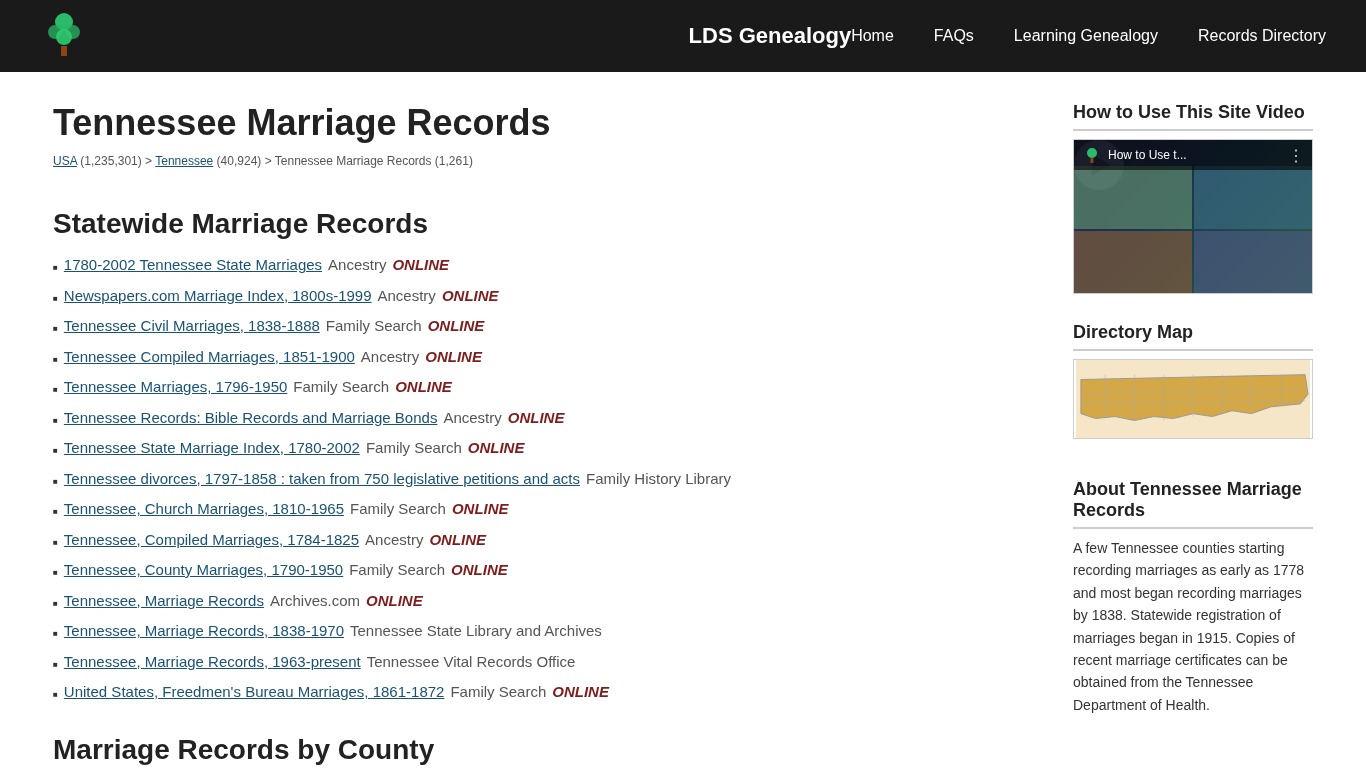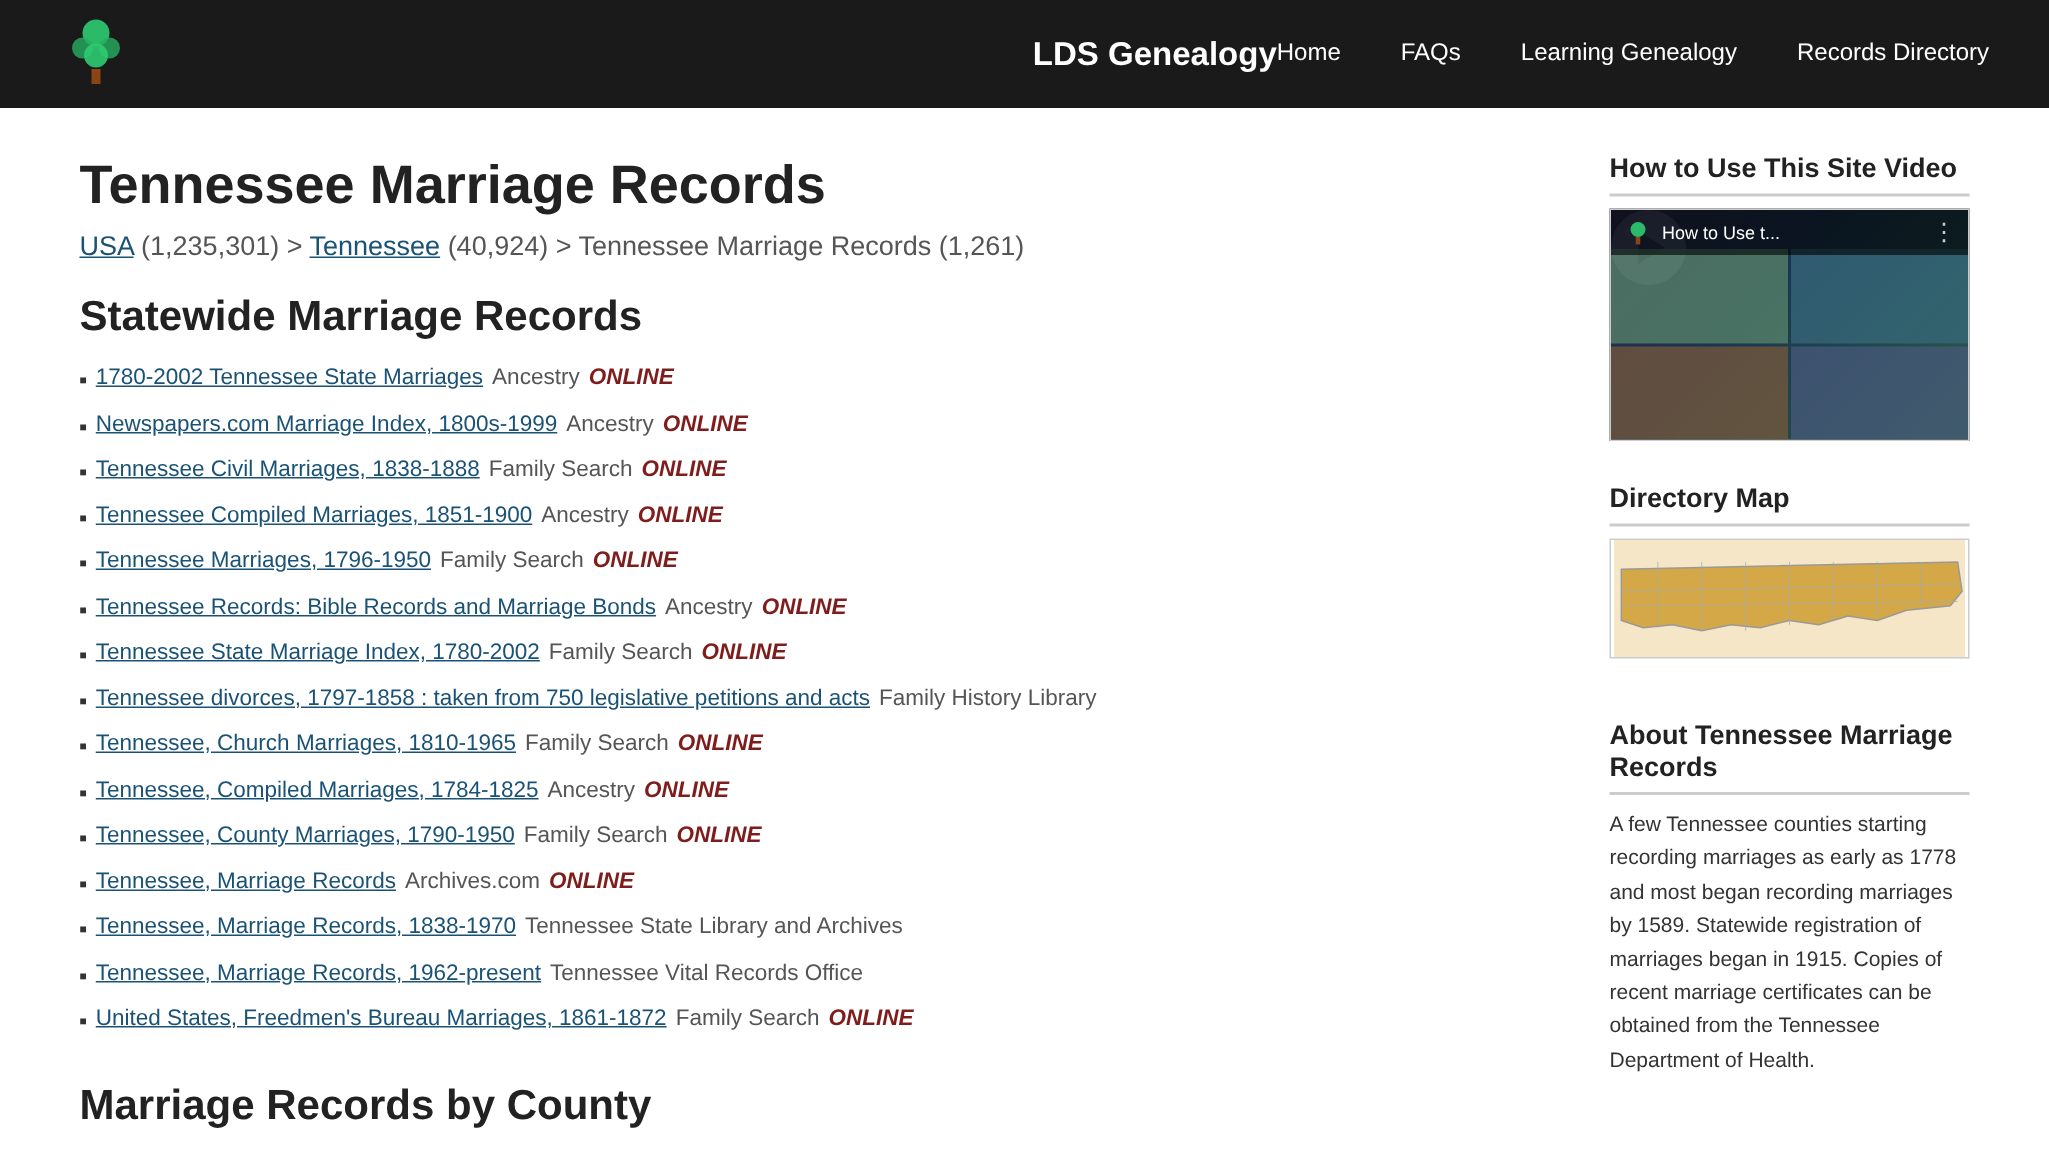--- a/index.html
+++ b/index.html
@@ -61,22 +61,22 @@
 
     
     h1.page-title {
       font-size: 36px;
       font-weight: bold;
       color: #222;
       margin-bottom: 10px;
       font-family: Arial, sans-serif;
     }
     .breadcrumb {
-      font-size: 18px;
-      margin-bottom: 20px;
+      font-size: 12px;
+      margin-bottom: 40px;
       font-family: Arial, sans-serif;
       color: #555;
     }
     .breadcrumb a { color: #1a5276; text-decoration: underline; cursor: pointer; }
     .breadcrumb span { color: #555; }
 
     h2.section-title {
       font-size: 28px;
       font-weight: bold;
       color: #222;
@@ -316,21 +316,21 @@
         <li>
           <a class="rec-link" href="#">Tennessee, Marriage Records</a>
           <span class="rec-provider"> Archives.com</span>
           <span class="rec-online"> ONLINE</span>
         </li>
         <li>
           <a class="rec-link" href="#">Tennessee, Marriage Records, 1838-1970</a>
           <span class="rec-provider"> Tennessee State Library and Archives</span>
         </li>
         <li>
-          <a class="rec-link" href="#">Tennessee, Marriage Records, 1962-present</a>
+          <a class="rec-link" href="#">Tennessee, Marriage Records, 1963-present</a>
           <span class="rec-provider"> Tennessee Vital Records Office</span>
         </li>
         <li>
           <a class="rec-link" href="#">United States, Freedmen's Bureau Marriages, 1861-1872</a>
           <span class="rec-provider"> Family Search</span>
           <span class="rec-online"> ONLINE</span>
         </li>
       </ul>
 
     <h2 class="section-title">Marriage Records by County</h2>
@@ -380,17 +380,17 @@
         <line x1="150" y1="15" x2="150" y2="55" stroke="#aaa" stroke-width="0.5"></line>
         <line x1="180" y1="15" x2="180" y2="52" stroke="#aaa" stroke-width="0.5"></line>
         <line x1="210" y1="15" x2="210" y2="45" stroke="#aaa" stroke-width="0.5"></line>
         <line x1="5" y1="35" x2="238" y2="30" stroke="#aaa" stroke-width="0.5"></line>
         <line x1="5" y1="45" x2="235" y2="42" stroke="#aaa" stroke-width="0.5"></line>
       </svg>
     </div>
 
     <div class="sidebar-section">
       <h3>About Tennessee Marriage Records</h3>
-      <p>A few Tennessee counties starting recording marriages as early as 1778 and most began recording marriages by 1589. Statewide registration of marriages began in 1915. Copies of recent marriage certificates can be obtained from the Tennessee Department of Health.</p>
+      <p>A few Tennessee counties starting recording marriages as early as 1778 and most began recording marriages by 1838. Statewide registration of marriages began in 1915. Copies of recent marriage certificates can be obtained from the Tennessee Department of Health.</p>
     </div>
 
   </div>
 </div>
 
 </body></html>

